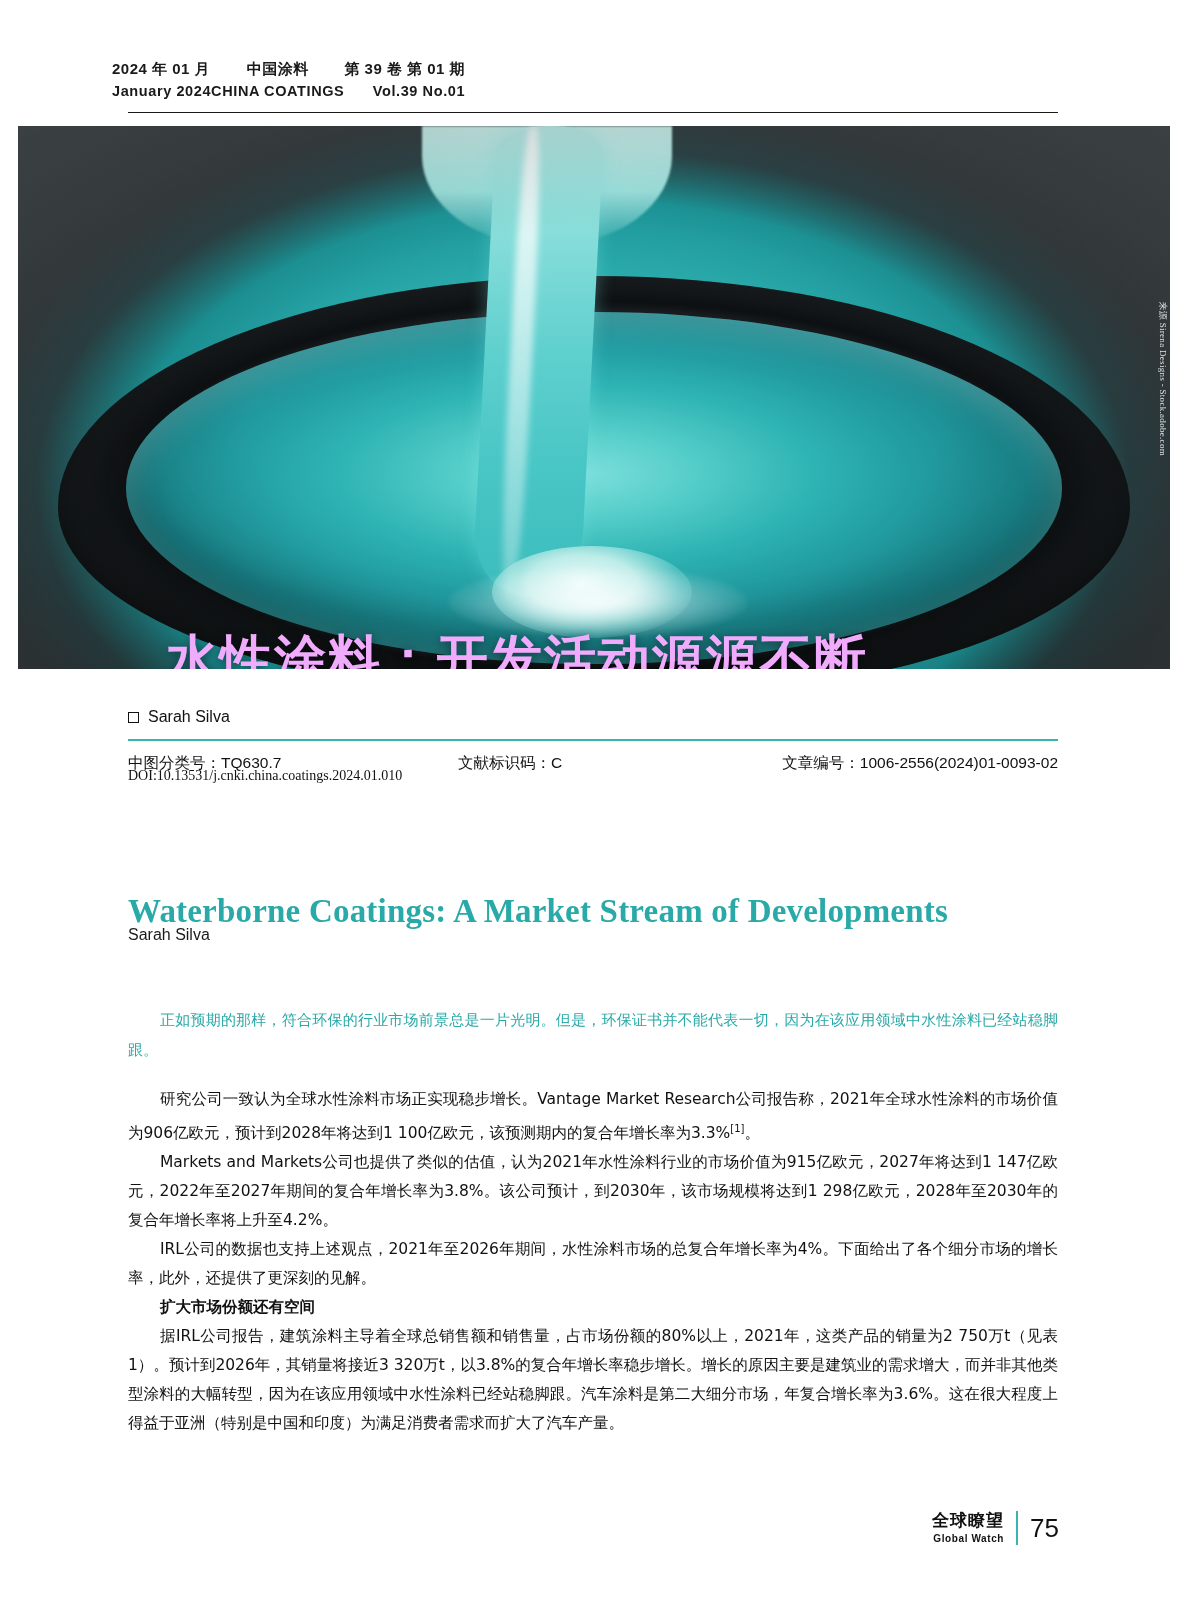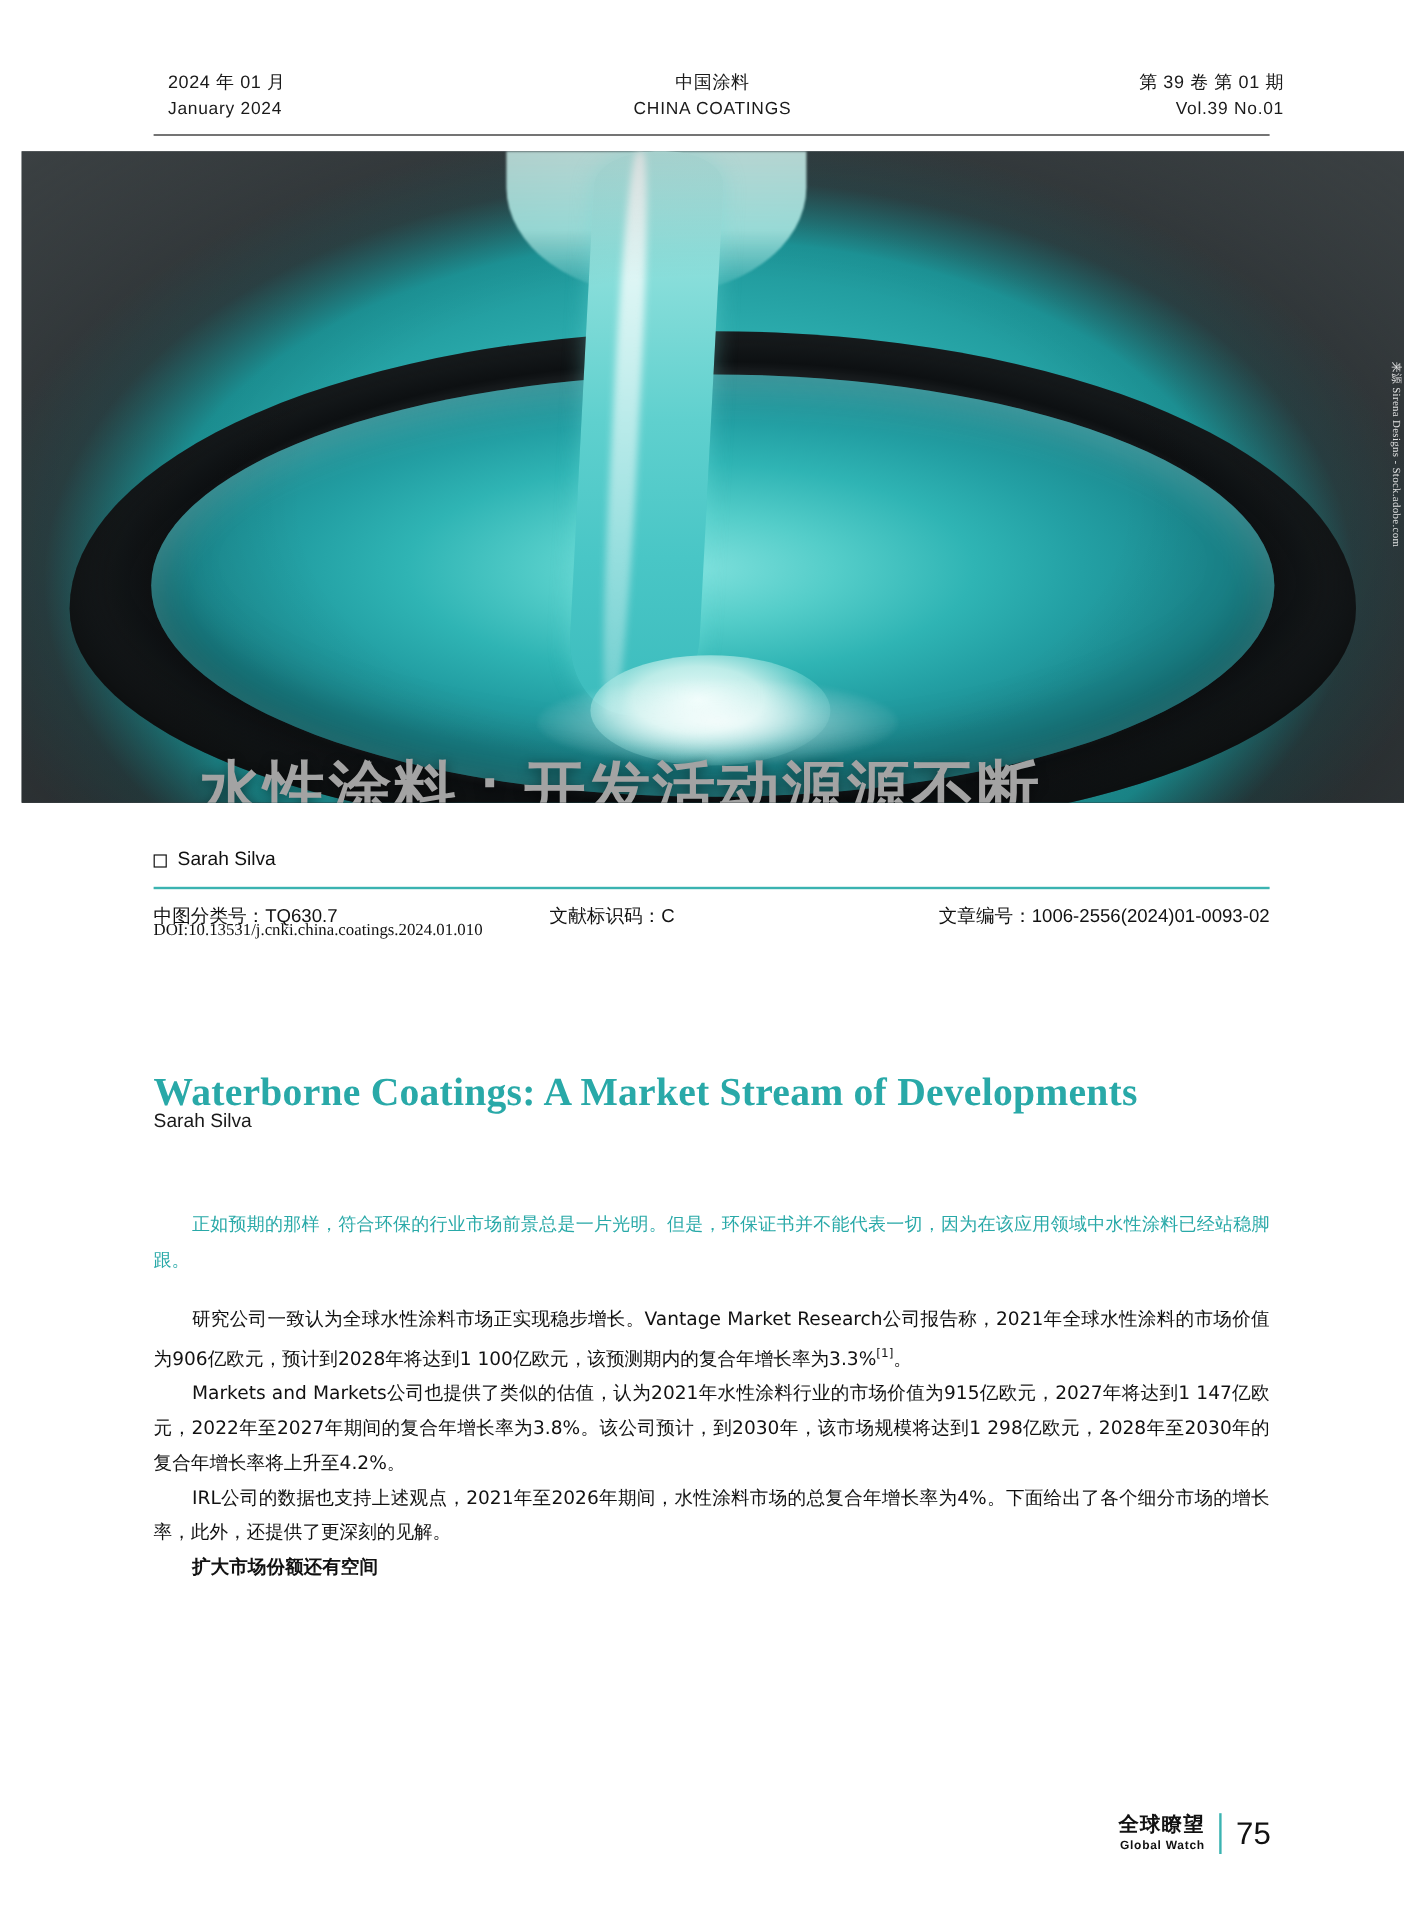--- a/index.html
+++ b/index.html
@@ -18,26 +18,26 @@
   .page {
     position: absolute;
     left: 0; top: 0;
     width: 1187px;
     height: 1600px;
   }
 
   
   .runhead {
     position: absolute;
-    left: 140px;
+    left: 112px;
     top: 58px;
     width: 930px;
     display: flex;
-    justify-content: space-between;
     align-items: flex-start;
+    font-weight: bold;
   }
   .runhead-col { display: flex; flex-direction: column; }
   .runhead-col.center { align-items: center; }
   .runhead-col.right { align-items: flex-end; }
   .rh-cn {
     font-size: 15px;
     line-height: 22px;
     color: #1a1a1a;
     letter-spacing: 0.5px;
   }
@@ -153,21 +153,21 @@
     inset: 0;
     background: radial-gradient(ellipse 760px 430px at 50% 55%, rgba(0,0,0,0) 45%, rgba(0,0,0,0.28) 100%);
   }
   .hero-title {
     position: absolute;
     left: 148px;
     top: 500px;
     font-size: 52px;
     line-height: 66px;
     font-weight: 700;
-    color: #a3a3a3;
+    color: #f0abfc;
     letter-spacing: 2px;
     text-shadow: 0 2px 10px rgba(0,0,0,0.45);
     font-family: "DejaVu Sans", "Liberation Sans", sans-serif;
   }
   .photo-credit {
     position: absolute;
     right: 14px;
     top: 330px;
     transform-origin: right top;
     transform: rotate(90deg) translate(0, -100%);
@@ -374,20 +374,21 @@
   <h1 class="en-title">Waterborne Coatings: A Market Stream of Developments</h1>
   <div class="en-author">Sarah Silva</div>
 
   <div class="lede">正如预期的那样，符合环保的行业市场前景总是一片光明。但是，环保证书并不能代表一切，因为在该应用领域中水性涂料已经站稳脚跟。</div>
 
   <div class="body">
     <p><span>研究公司一致认为全球水性涂料市场正实现稳步增长。Vantage Market Research公司报告称，2021年全球水性涂料的市场价值为906亿欧元，预计到2028年将达到1 100亿欧元，该预测期内的复合年增长率为3.3%</span><sup>[1]</sup><span>。</span></p>
     <p>Markets and Markets公司也提供了类似的估值，认为2021年水性涂料行业的市场价值为915亿欧元，2027年将达到1 147亿欧元，2022年至2027年期间的复合年增长率为3.8%。该公司预计，到2030年，该市场规模将达到1 298亿欧元，2028年至2030年的复合年增长率将上升至4.2%。</p>
     <p>IRL公司的数据也支持上述观点，2021年至2026年期间，水性涂料市场的总复合年增长率为4%。下面给出了各个细分市场的增长率，此外，还提供了更深刻的见解。</p>
     <p class="sec-head">扩大市场份额还有空间</p>
+    <p>据IRL公司报告，建筑涂料主导着全球总销售额和销售量，占市场份额的80%以上，2021年，这类产品的销量为2 750万t（见表1）。预计到2026年，其销量将接近3 320万t，以3.8%的复合年增长率稳步增长。增长的原因主要是建筑业的需求增大，而并非其他类型涂料的大幅转型，因为在该应用领域中水性涂料已经站稳脚跟。汽车涂料是第二大细分市场，年复合增长率为3.6%。这在很大程度上得益于亚洲（特别是中国和印度）为满足消费者需求而扩大了汽车产量。</p>
   </div>
 
   <div class="footer">
     <div class="footer-labels">
       <span class="footer-cn">全球瞭望</span>
       <span class="footer-en">Global Watch</span>
     </div>
     <div class="footer-divider"></div>
     <div class="footer-page">75</div>
   </div>

